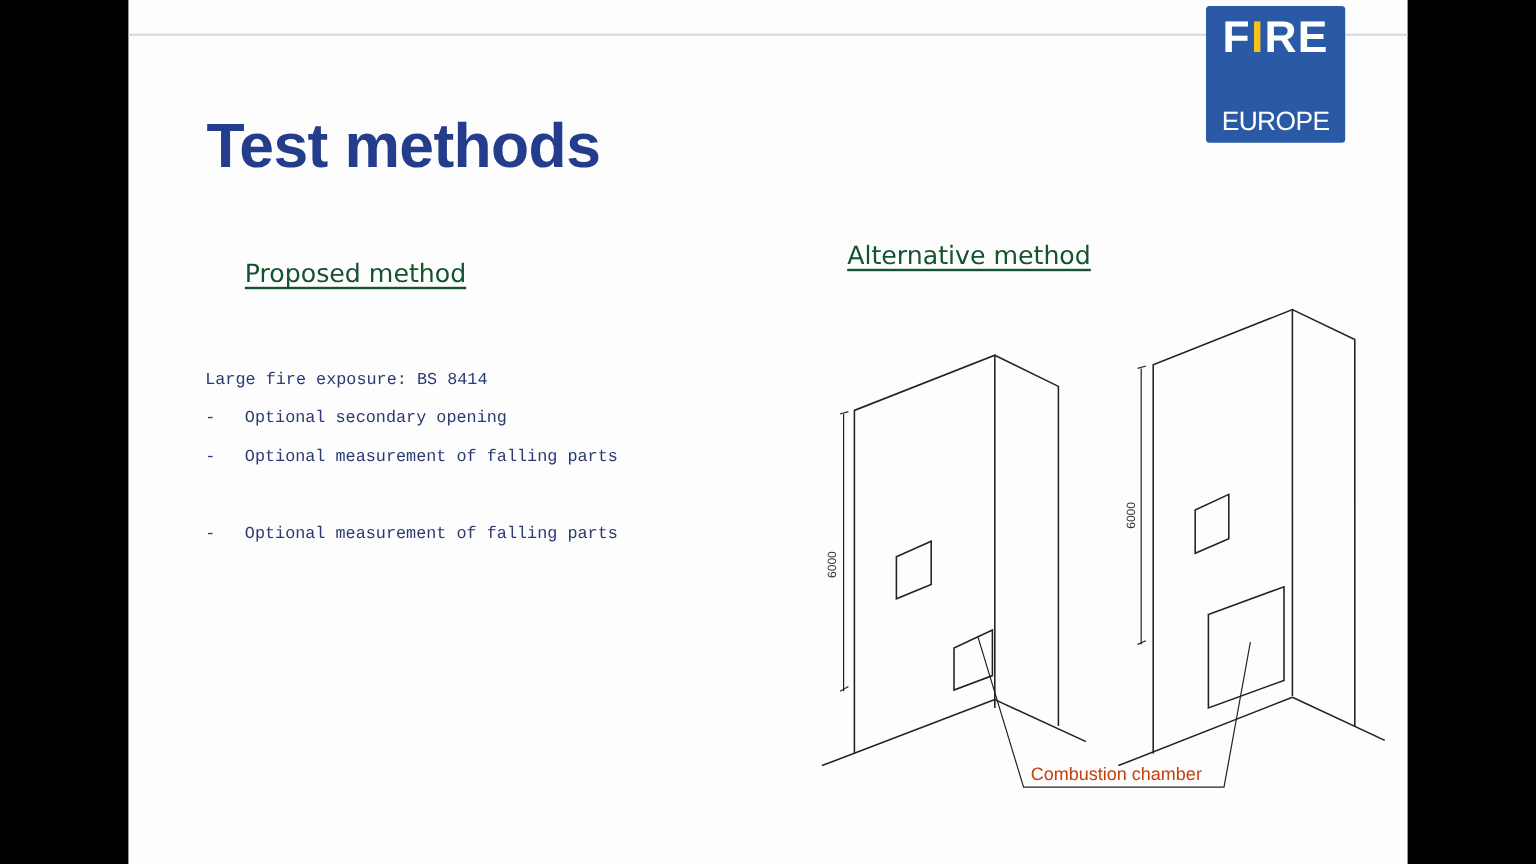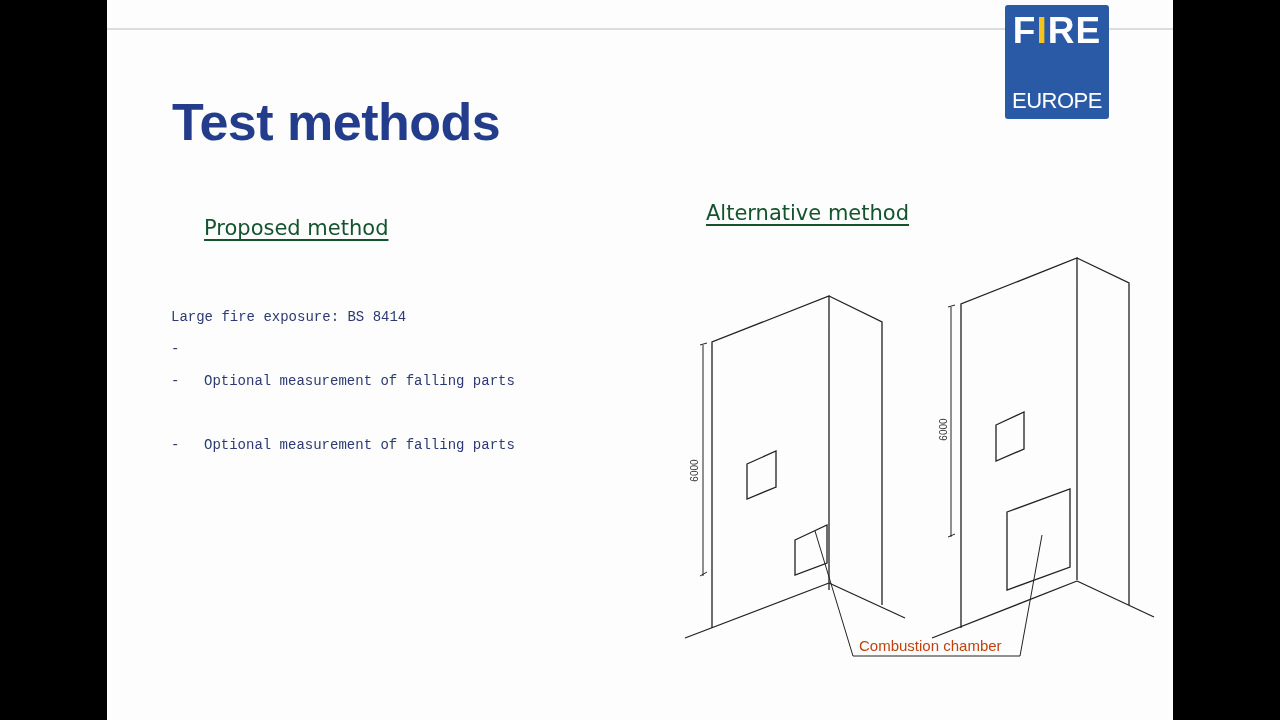--- a/index.html
+++ b/index.html
@@ -8,21 +8,21 @@
       position: relative; font-family: "DejaVu Sans", sans-serif;
     }
     .slide {
       position: absolute; left: 107px; top: 0; width: 1066px; height: 720px;
       background: #fdfdfe; overflow: hidden;
     }
     .top-rule {
       position: absolute; left: 0; top: 28px; width: 1066px; height: 2px; background: #dcdde0;
     }
     .logo {
-      position: absolute; left: 898px; top: 5px; width: 104px; height: 114px;
+      position: absolute; left: 898px; top: 5px; width: 116px; height: 114px;
       background: #2a5aa6; border-radius: 3px;
       font-family: "Liberation Sans", sans-serif; color: #fff; text-align: center;
     }
     .logo .l1 { position: absolute; left: 0; top: 6px; width: 100%; font-size: 37px; font-weight: bold; letter-spacing: 1px; line-height: 40px; }
     .logo .l2 { position: absolute; left: 0; top: 44px; width: 100%; font-size: 37px; font-weight: bold; letter-spacing: 0px; line-height: 40px; }
     .logo .l3 { position: absolute; left: 0; top: 84px; width: 100%; font-size: 22px; line-height: 24px; letter-spacing: -0.5px; }
     .logo .flame { color: #f6c21c; }
     .title {
       position: absolute; left: 65px; top: 92px; margin: 0;
       font-family: "Liberation Sans", sans-serif; font-weight: bold;
@@ -65,20 +65,21 @@
   <h1 class="title">Test methods</h1>
 
   <div class="subhead sub-left">Proposed method</div>
   <div class="subhead sub-right">Alternative method</div>
 
   <div class="body-text">
     <div class="group">
       <div>Large fire exposure: BS 8414</div>
       <div class="bullet">
         <span class="dash">-</span>
+        <span>Optional secondary opening</span>
       </div>
       <div class="bullet">
         <span class="dash">-</span>
         <span style="width:360px">Optional measurement of falling parts</span>
       </div>
     </div>
     <div class="group">
       <div class="bullet">
         <span class="dash">-</span>
         <span style="width:360px">Optional measurement of falling parts</span>

